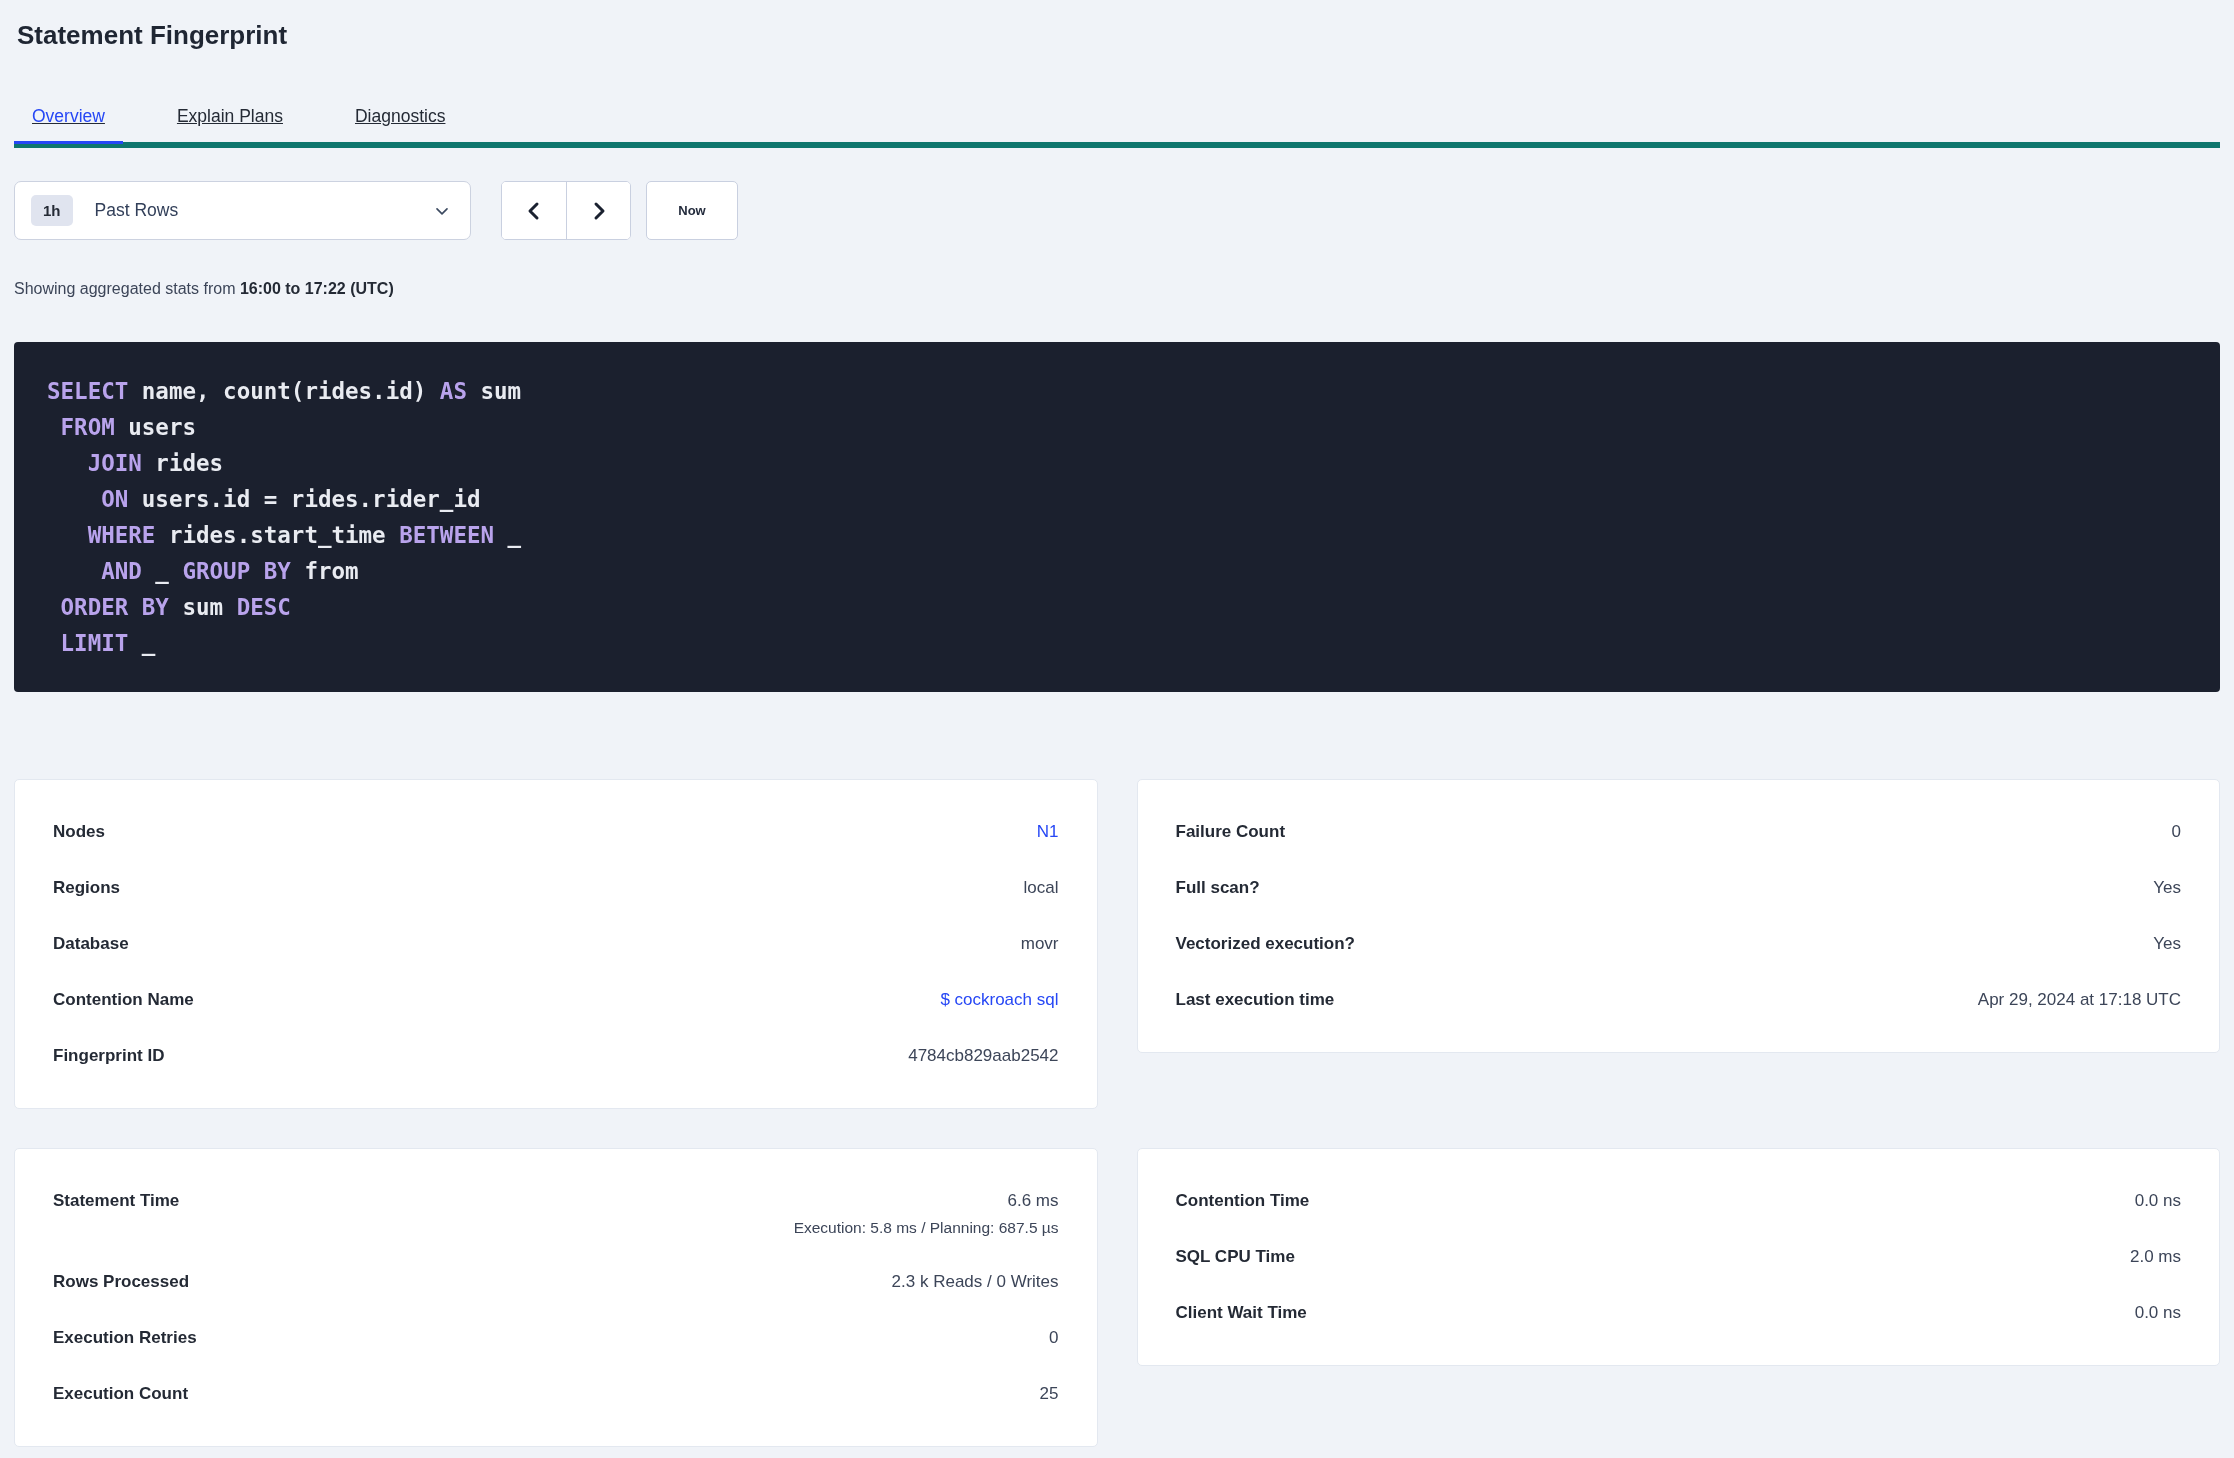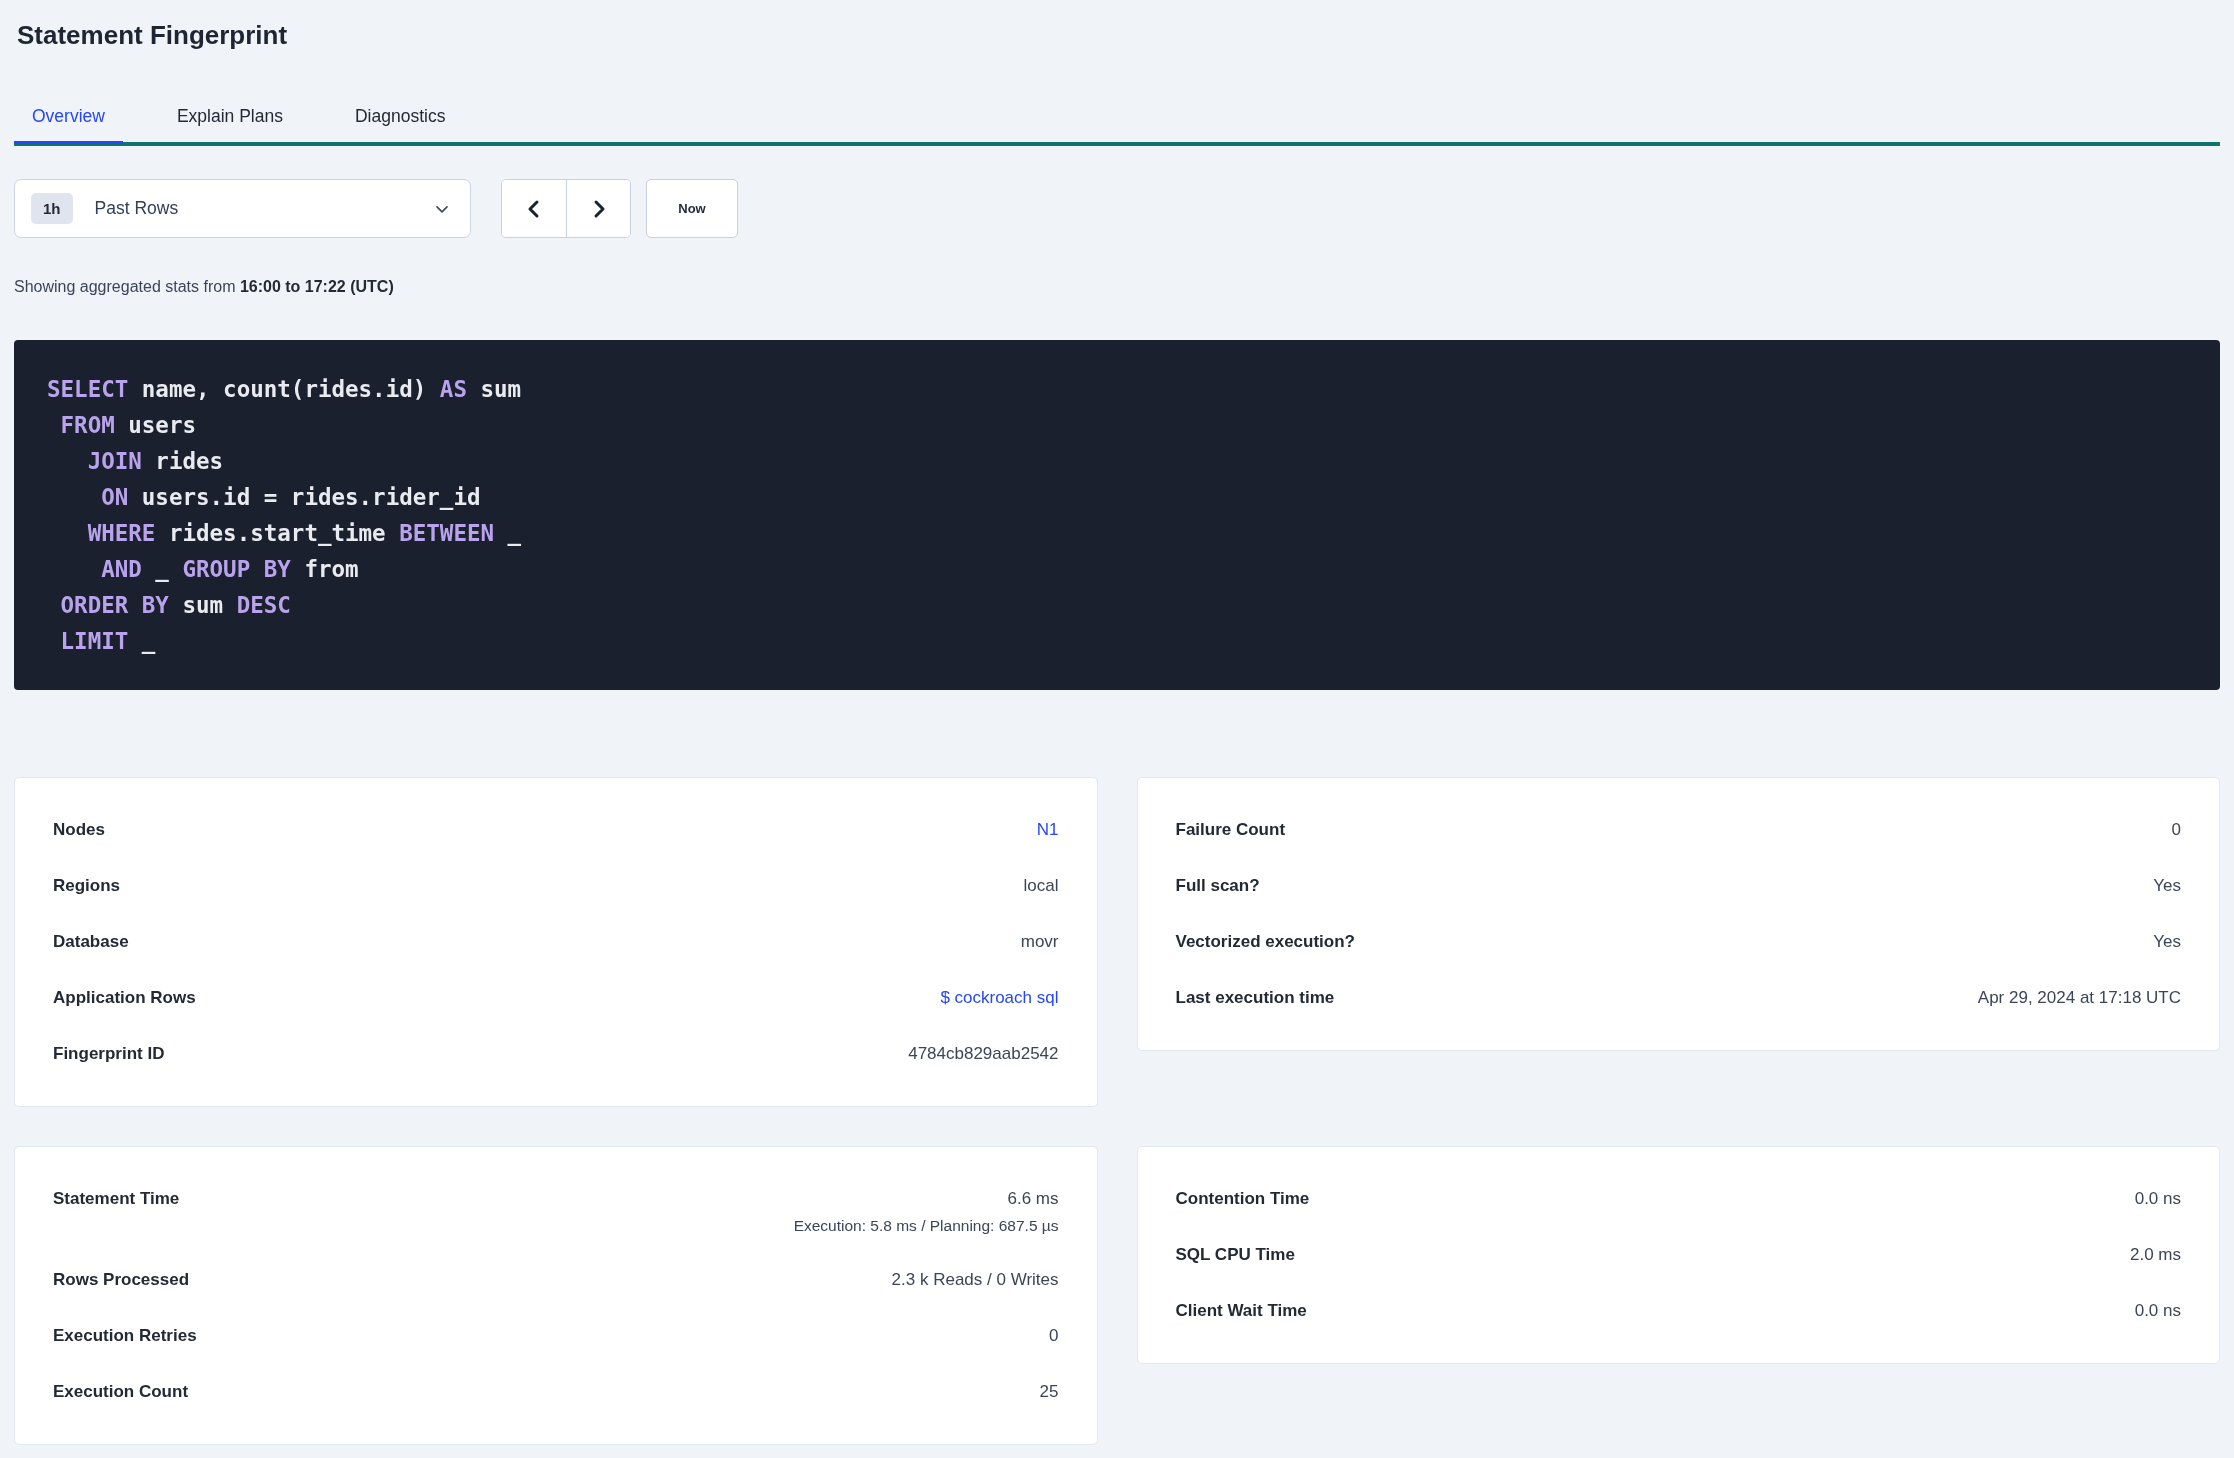--- a/index.html
+++ b/index.html
@@ -18,21 +18,21 @@
     width:2234px;height:1458px;overflow:hidden;
     background:#f0f3f8;
     font-family:"Liberation Sans","DejaVu Sans",sans-serif;
     color:var(--ink);
     -webkit-font-smoothing:antialiased;
   }
   .page{padding:20px 14px 0;}
 
   .title{font-size:26px;font-weight:700;color:#1f2633;margin:0 0 0 3px;}
 
-  .tabs{display:flex;margin-top:50px;border-bottom:4px solid #0f766e;}
+  .tabs{display:flex;margin-top:50px;border-bottom:6px solid #0f766e;text-decoration:underline;}
   .tab{
     background:none;border:none;border-bottom:3px solid transparent;
     margin:0 36px -2px 0;padding:4px 18px 14px;
     font-family:inherit;font-size:17.5px;color:var(--ink);cursor:pointer;line-height:22px;
   }
   .tab.active{color:var(--accent);border-bottom-color:var(--accent);}
   .tab .tab-label{pointer-events:none;}
 
   .controls{display:flex;align-items:stretch;margin-top:33px;height:59px;}
   .time-picker{
@@ -154,21 +154,21 @@
             </span>
           </div>
           <div class="row">
             <span class="row-label">Database</span>
             <span class="row-value-wrap">
               <span class="row-value">movr</span>
               
             </span>
           </div>
           <div class="row">
-            <span class="row-label">Application Rows</span>
+            <span class="row-label">Contention Name</span>
             <span class="row-value-wrap">
               <span class="row-value link">$ cockroach sql</span>
               
             </span>
           </div>
           <div class="row">
             <span class="row-label">Fingerprint ID</span>
             <span class="row-value-wrap">
               <span class="row-value">4784cb829aab2542</span>
               

